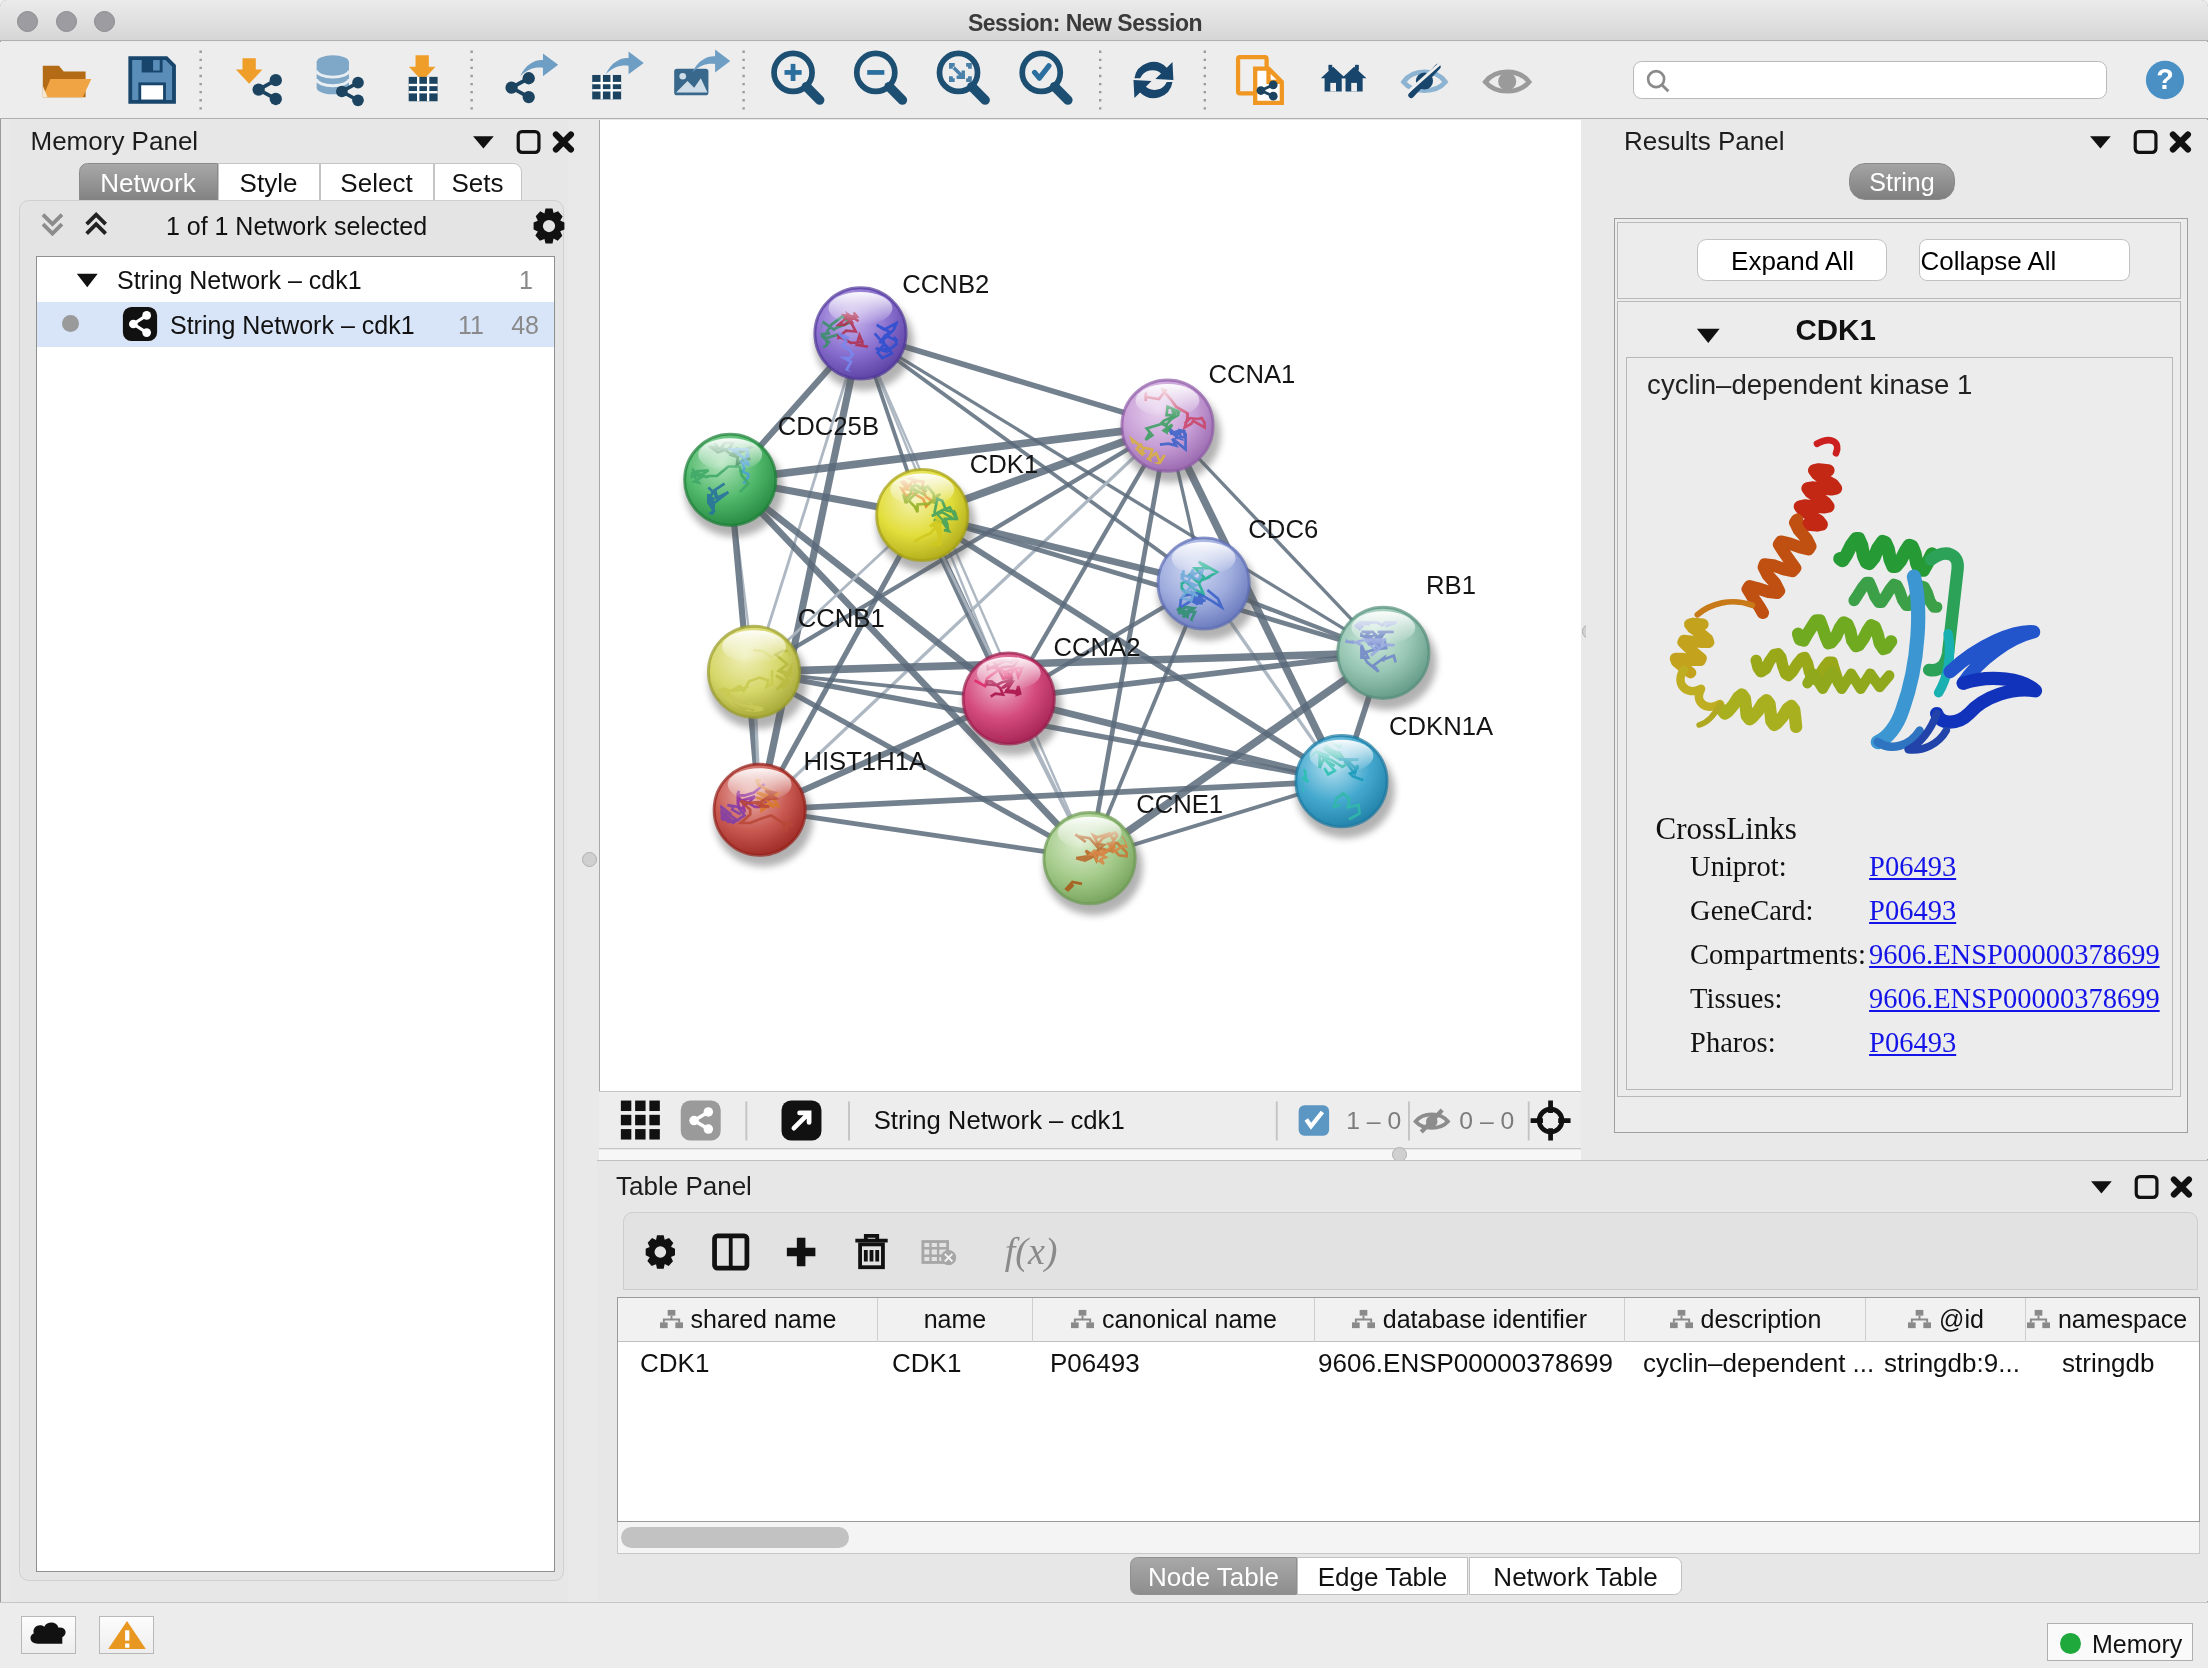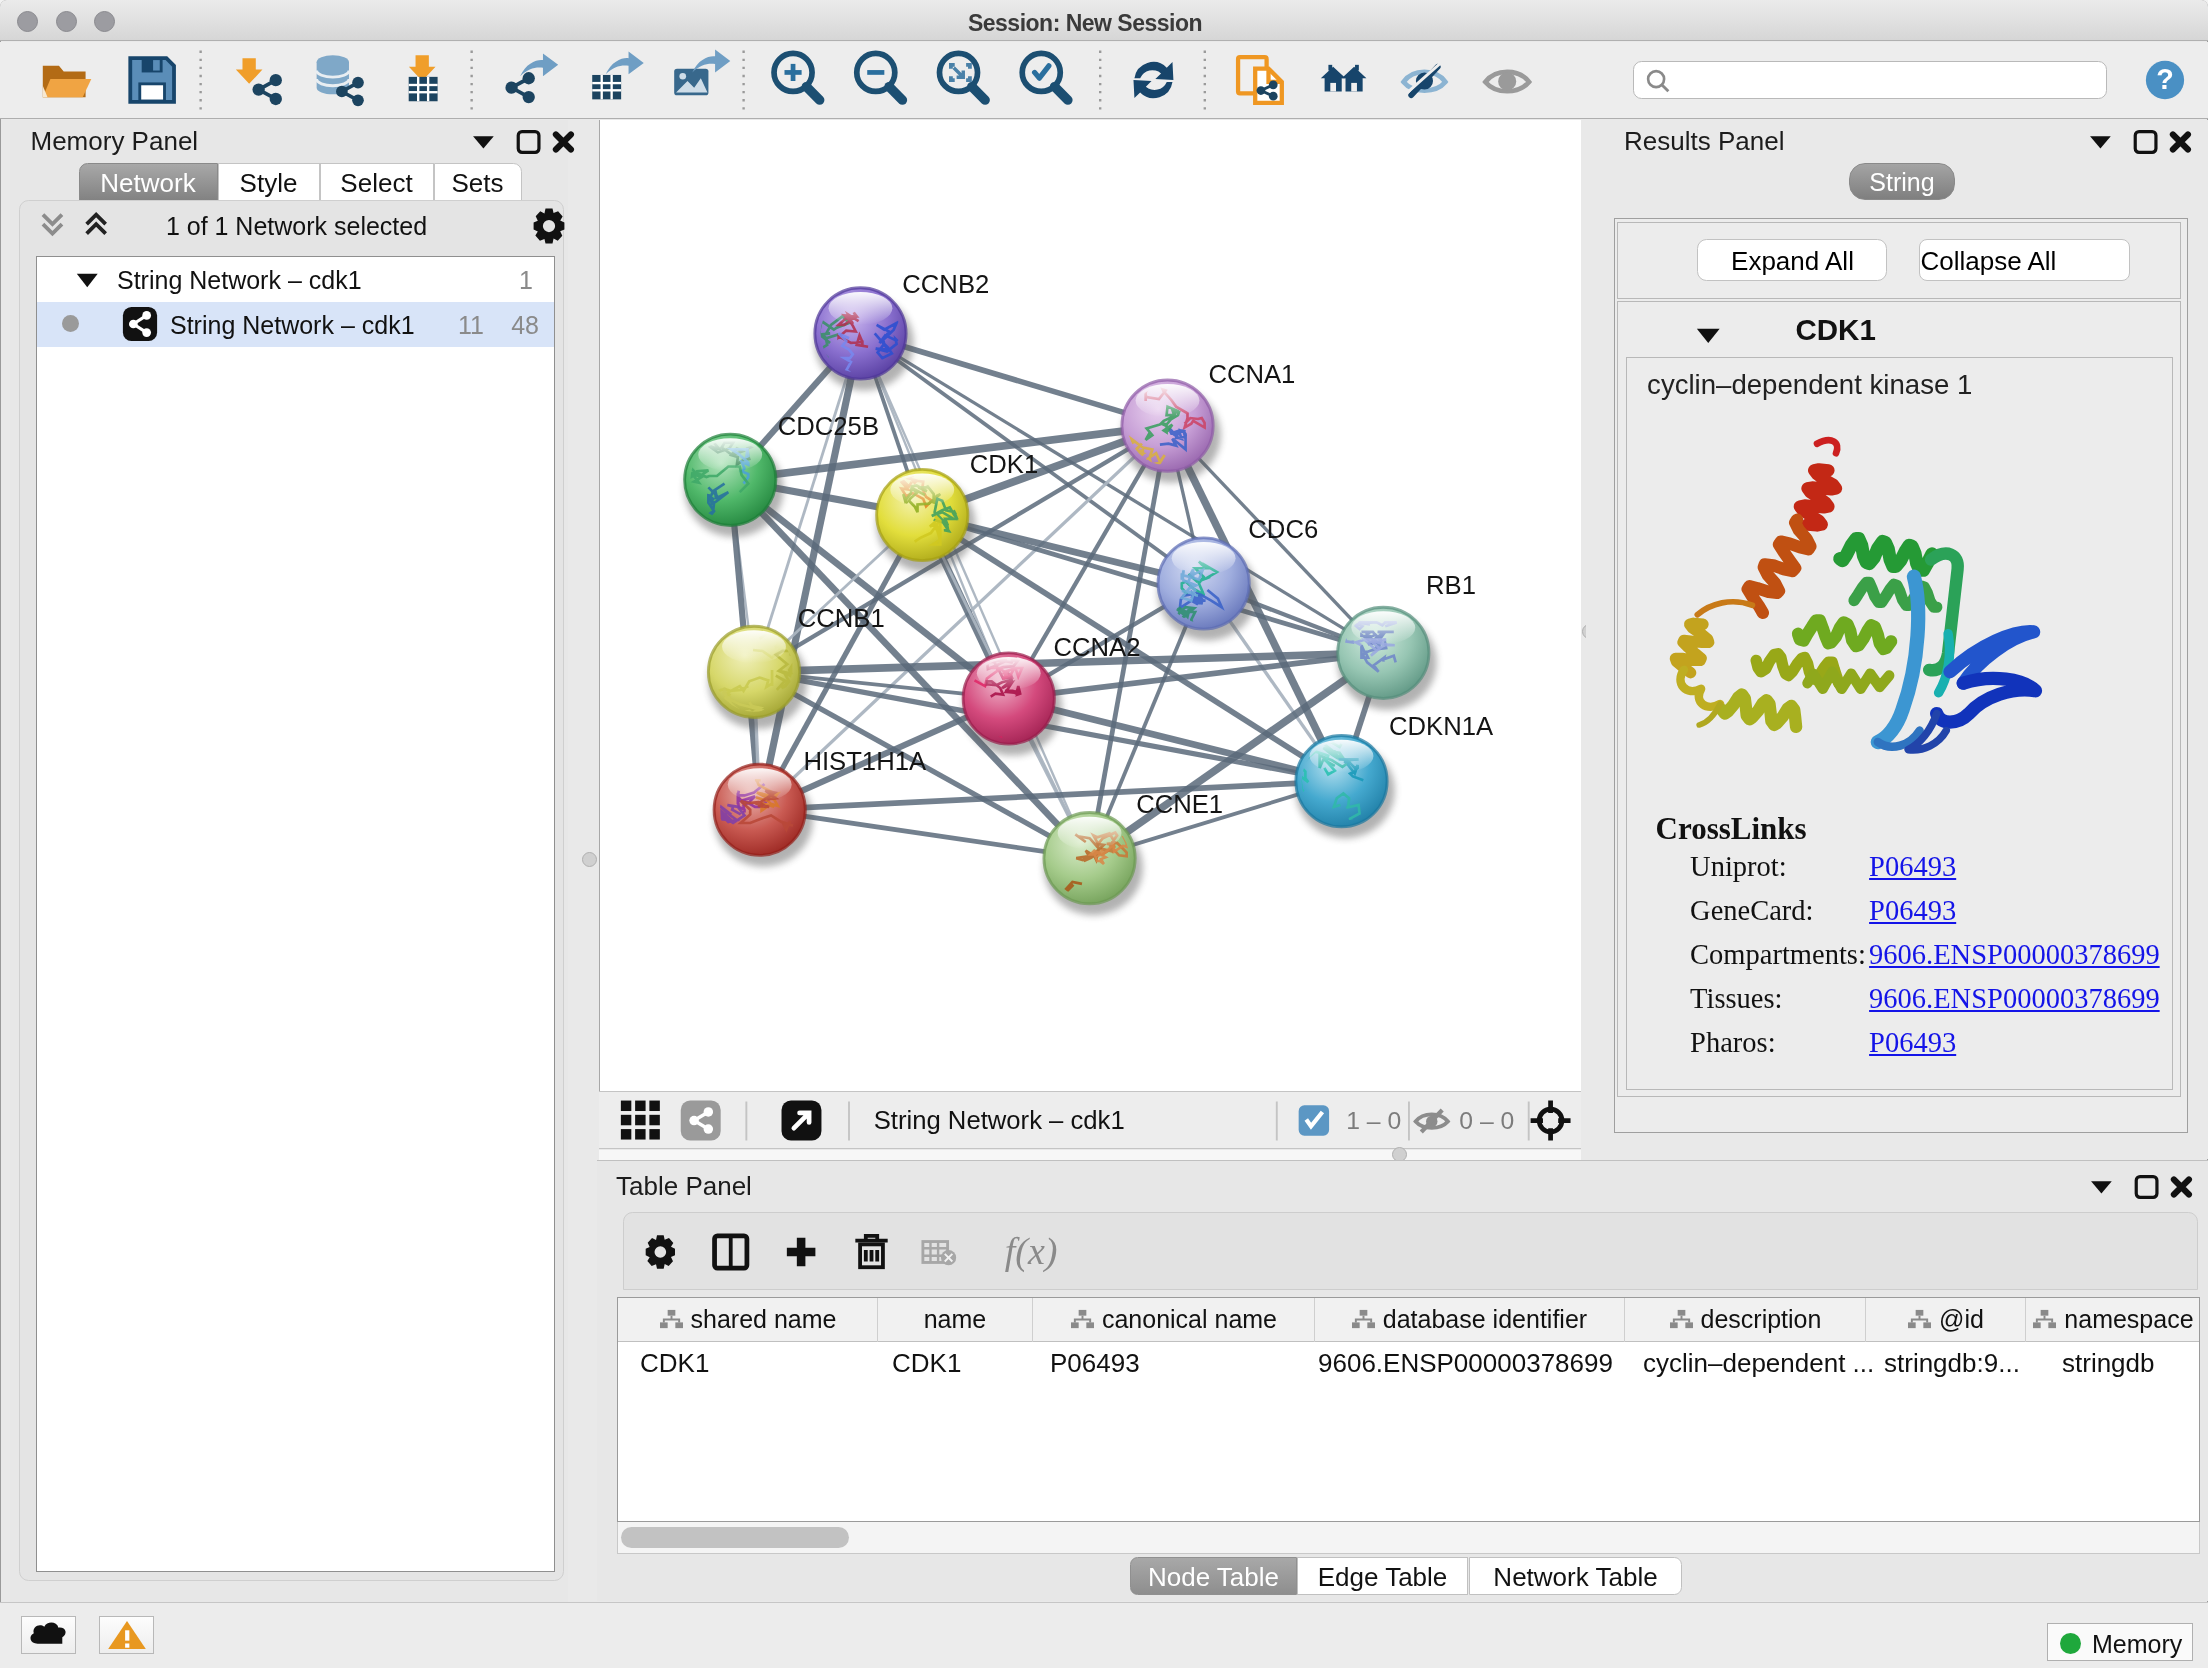--- a/index.html
+++ b/index.html
@@ -618,21 +618,21 @@
 <path d="M262,150 C270,180 268,240 250,290 C244,308 234,320 224,324" stroke="#3c96d2" stroke-width="15"></path>
 <path d="M224,324 C238,334 258,328 268,312" stroke="#2f74c0" stroke-width="9"></path>
 <path d="M298,210 C302,232 298,256 288,272" stroke="#18b0b0" stroke-width="10"></path>
 <path d="M300,250 C330,222 368,206 388,208 C362,214 330,238 314,262" stroke="#2255cc" stroke-width="14"></path>
 <path d="M314,262 C344,252 378,258 390,270 C366,266 336,276 320,294 C308,306 290,306 286,294" stroke="#1133bb" stroke-width="14"></path>
 <path d="M286,294 C280,312 268,326 256,332 C272,334 288,326 296,312" stroke="#2244aa" stroke-width="8"></path>
 <path d="M58,284 C52,296 44,304 36,306" stroke="#b0a820" stroke-width="6"></path>
 <path d="M150,262 L156,252 L166,268 L176,250 L186,268 L196,252 L206,268 L216,252 L226,266 L236,254" stroke="#8fa81c" stroke-width="11"></path>
 </g>
             </svg>
-        <div style="position:absolute;left:28.5px;top:453px;font-family:'Liberation Serif',serif;font-size:31px;font-weight:bold;color:#111">CrossLinks</div>
+        <div style="position:absolute;left:28.5px;top:453px;font-family:'Liberation Serif',serif;font-size:31px;font-weight:normal;color:#111">CrossLinks</div>
         <div style="position:absolute;left:63px;top:487px;width:495px;font-family:'Liberation Serif',serif;font-size:28.5px;color:#111;line-height:44px">
           <div>Uniprot: <span style="position:absolute;left:179px"><a class="lnk">P06493</a></span></div>
           <div>GeneCard: <span style="position:absolute;left:179px"><a class="lnk">P06493</a></span></div>
           <div>Compartments: <span style="position:absolute;left:179px"><a class="lnk">9606.ENSP00000378699</a></span></div>
           <div>Tissues: <span style="position:absolute;left:179px"><a class="lnk">9606.ENSP00000378699</a></span></div>
           <div>Pharos: <span style="position:absolute;left:179px"><a class="lnk">P06493</a></span></div>
         </div>
       </div>
     </div>
   </div>
@@ -708,21 +708,21 @@
               </g>
             </svg> description</div>
           <div style="position:absolute;left:1248px;top:0;width:160px;height:44px;border-right:1px solid #cfcfcf;text-align:center;font-size:25px;color:#111;line-height:42px;white-space:nowrap;overflow:hidden"><svg width="25" height="23" viewBox="0 0 26 24" style="vertical-align:-2.9px">
               <g fill="#8a8a8a">
                 <rect x="9" y="2" width="8" height="6"></rect>
                 <rect x="1" y="15" width="8" height="6"></rect>
                 <rect x="17" y="15" width="8" height="6"></rect>
                 <path d="M13,8 L13,12 M5,15 L5,12 L21,12 L21,15" stroke="#8a8a8a" stroke-width="2" fill="none"></path>
               </g>
             </svg> @id</div>
-          <div style="position:absolute;left:1408px;top:0;width:175px;height:44px;border-right:1px solid #cfcfcf;text-align:center;font-size:25px;color:#111;line-height:42px;white-space:nowrap;overflow:hidden"><svg width="25" height="23" viewBox="0 0 26 24" style="vertical-align:-2.9px">
+          <div style="position:absolute;left:1408px;top:0;width:175px;height:44px;border-right:1px solid #cfcfcf;text-align:left;font-size:25px;color:#111;line-height:42px;white-space:nowrap;overflow:hidden"><svg width="25" height="23" viewBox="0 0 26 24" style="vertical-align:-2.9px">
               <g fill="#8a8a8a">
                 <rect x="9" y="2" width="8" height="6"></rect>
                 <rect x="1" y="15" width="8" height="6"></rect>
                 <rect x="17" y="15" width="8" height="6"></rect>
                 <path d="M13,8 L13,12 M5,15 L5,12 L21,12 L21,15" stroke="#8a8a8a" stroke-width="2" fill="none"></path>
               </g>
             </svg> namespace</div>
         </div>
     <div class="abs" style="left:0;top:44px;width:1583px;height:42px;font-size:26px;color:#111">
           <div style="position:absolute;left:22px;top:5.7px;font-size:26px;color:#111;white-space:nowrap">CDK1</div>

